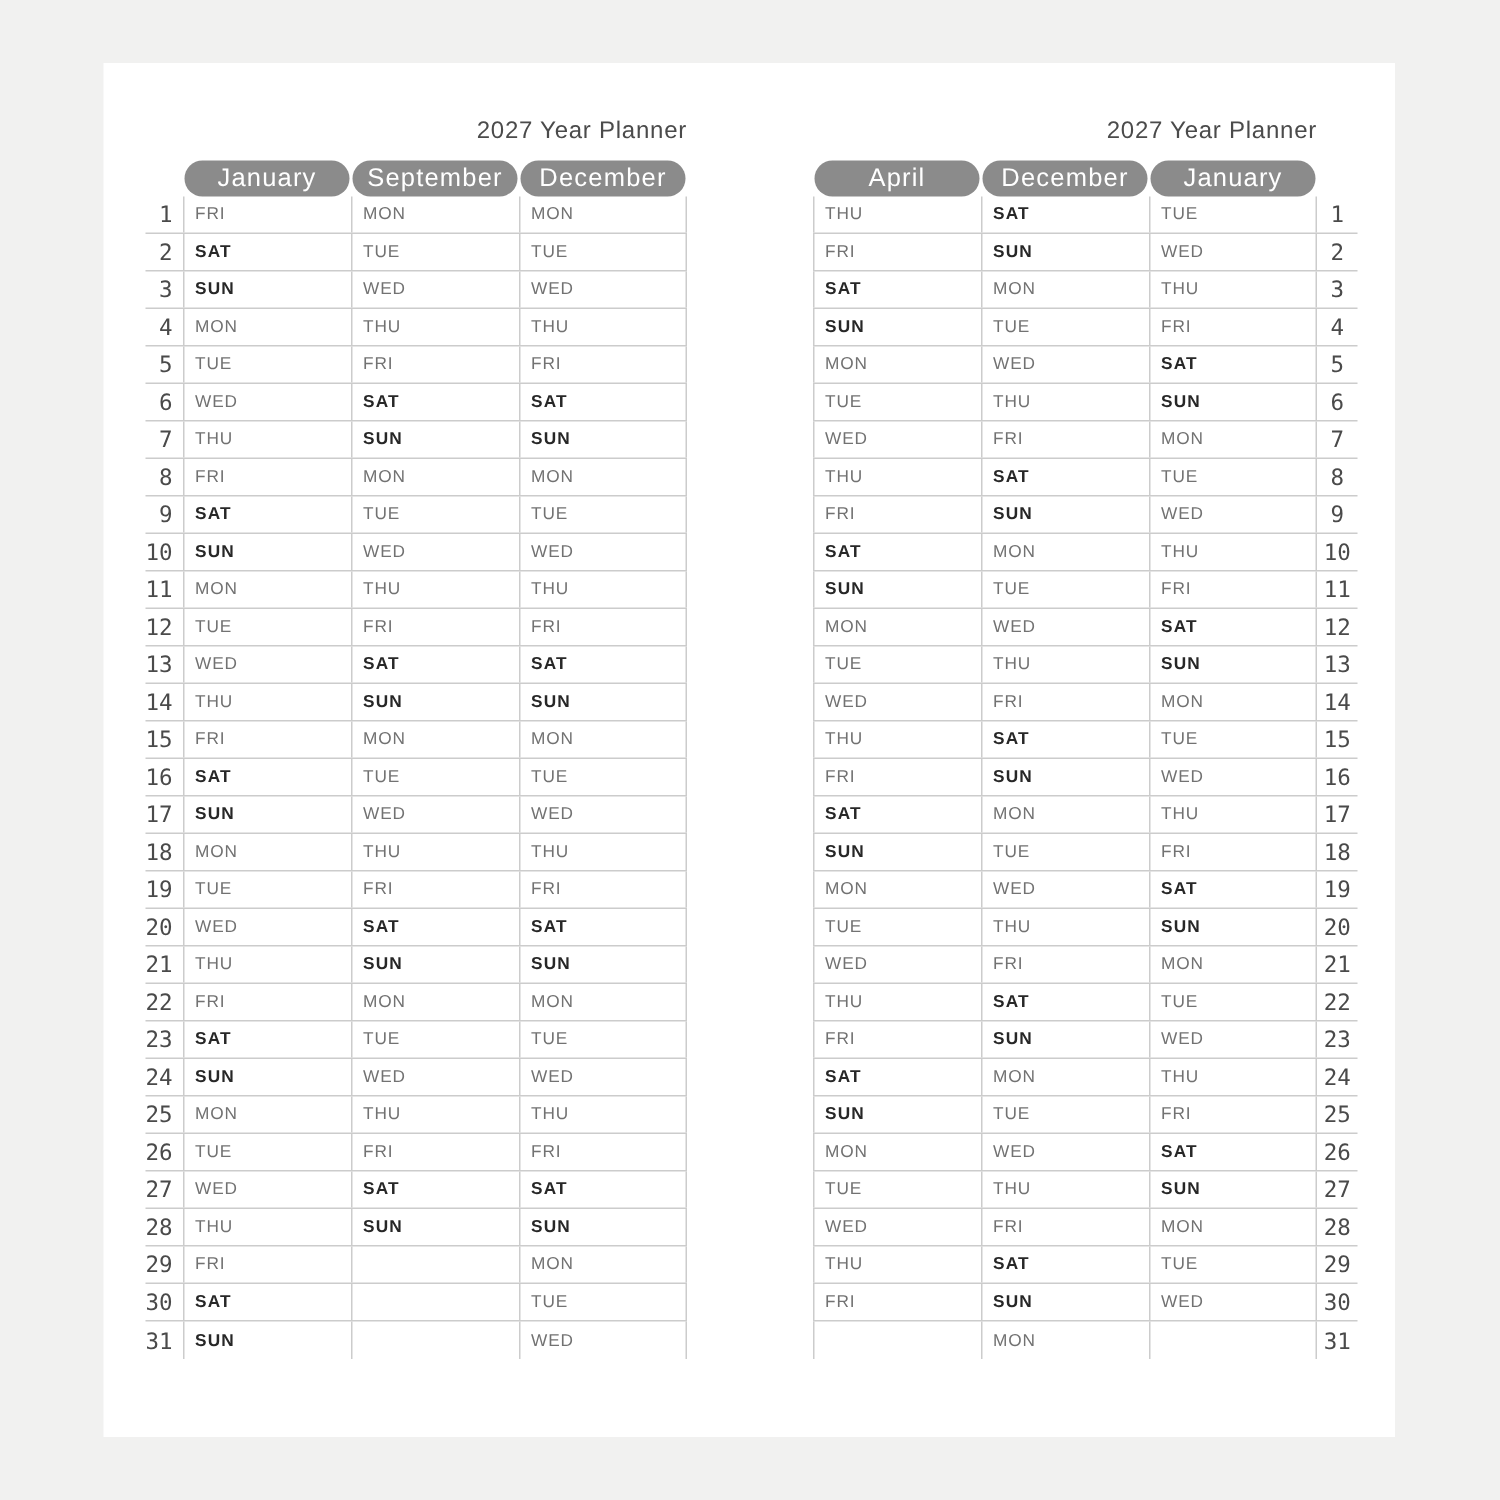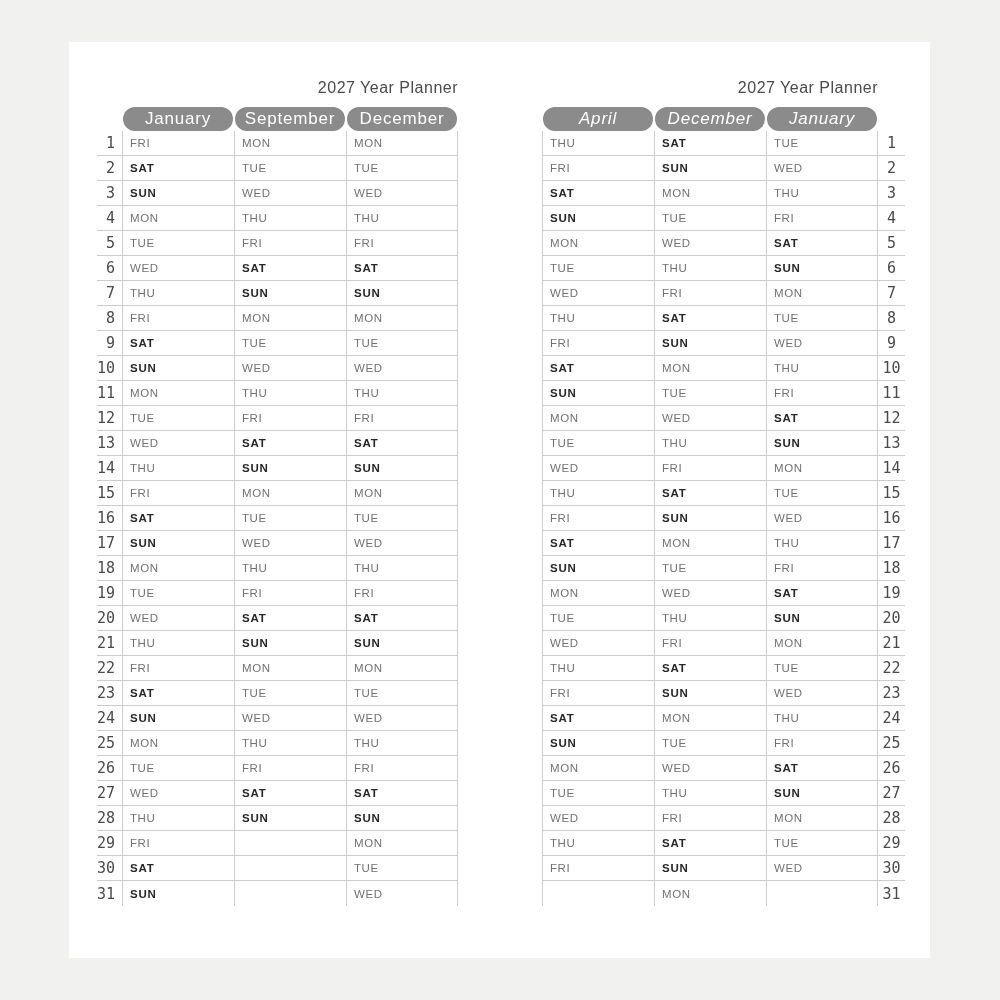--- a/index.html
+++ b/index.html
@@ -34,21 +34,21 @@
   }
   .half.left  .title { margin-left: 25px; }
   .half.right .title { margin-right: 27px; }
 
   .pills {
     display: flex;
     margin-top: 8px;
     height: 24px;
   }
   .half.left  .pills { margin-left: 25px; }
-  .half.right .pills { margin-right: 27px; font-style: italic; }
+  .half.right .pills { margin-right: 27px; }
 
   .pill {
     flex: 1;
     margin: 0 1px;
     height: 24px;
     border-radius: 12px;
     background: #8b8b8b;
     color: #ffffff;
     font-size: 17px;
     letter-spacing: 0.8px;

